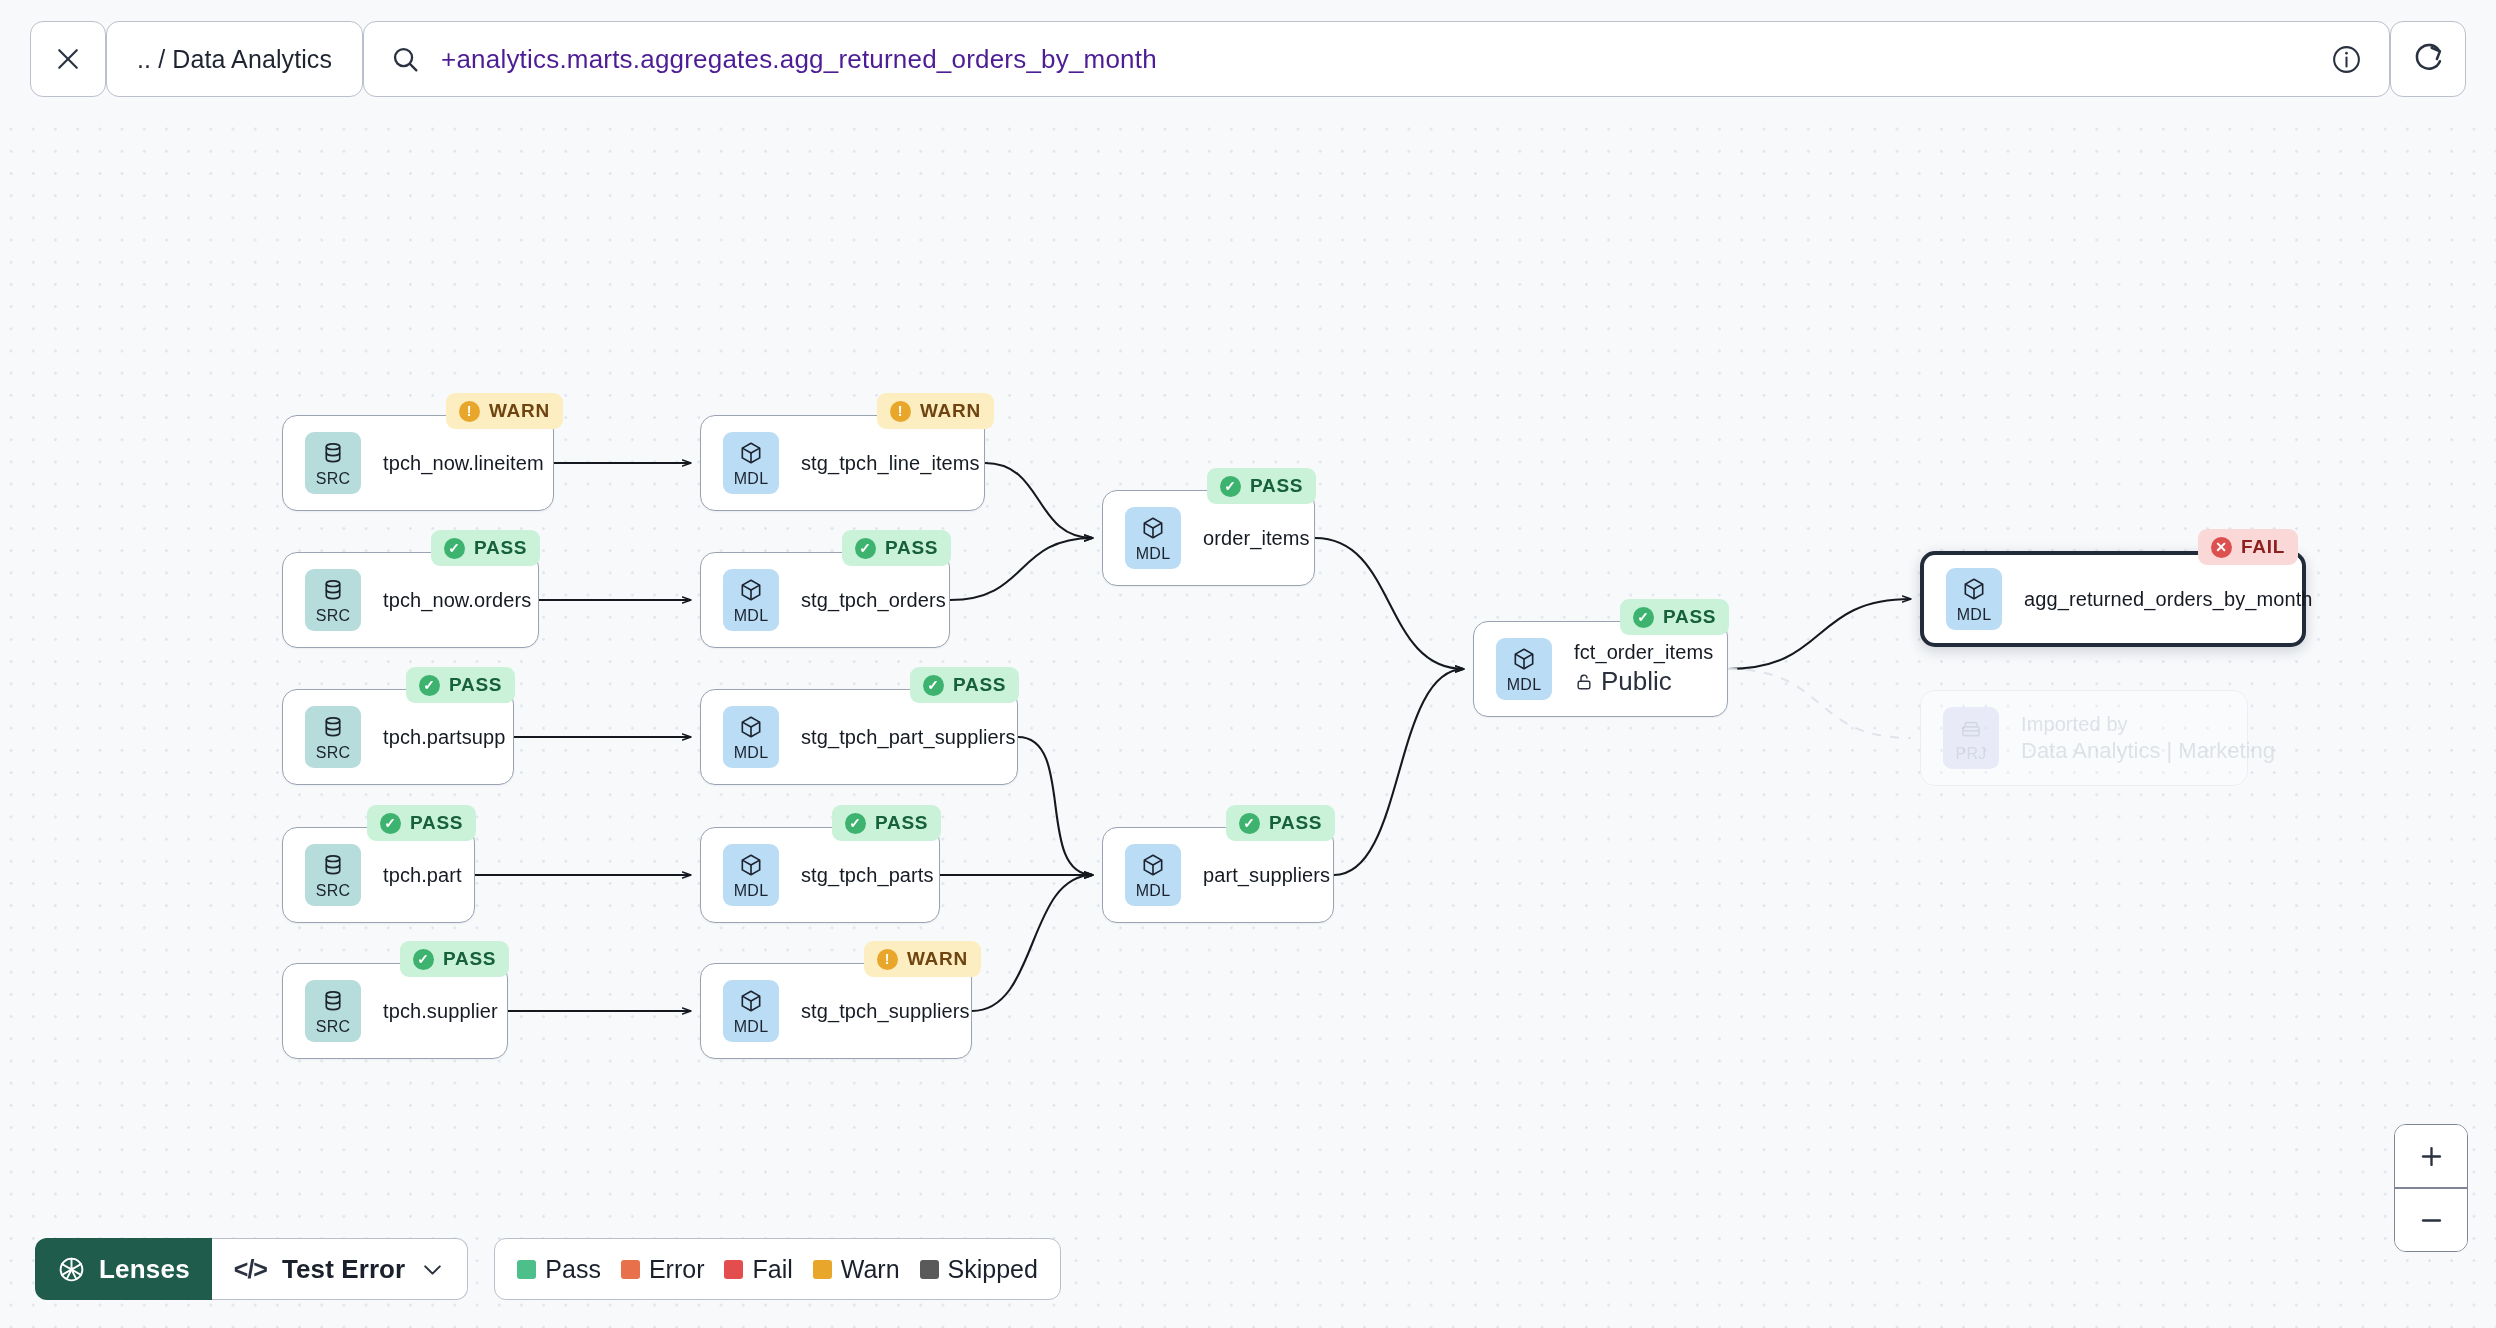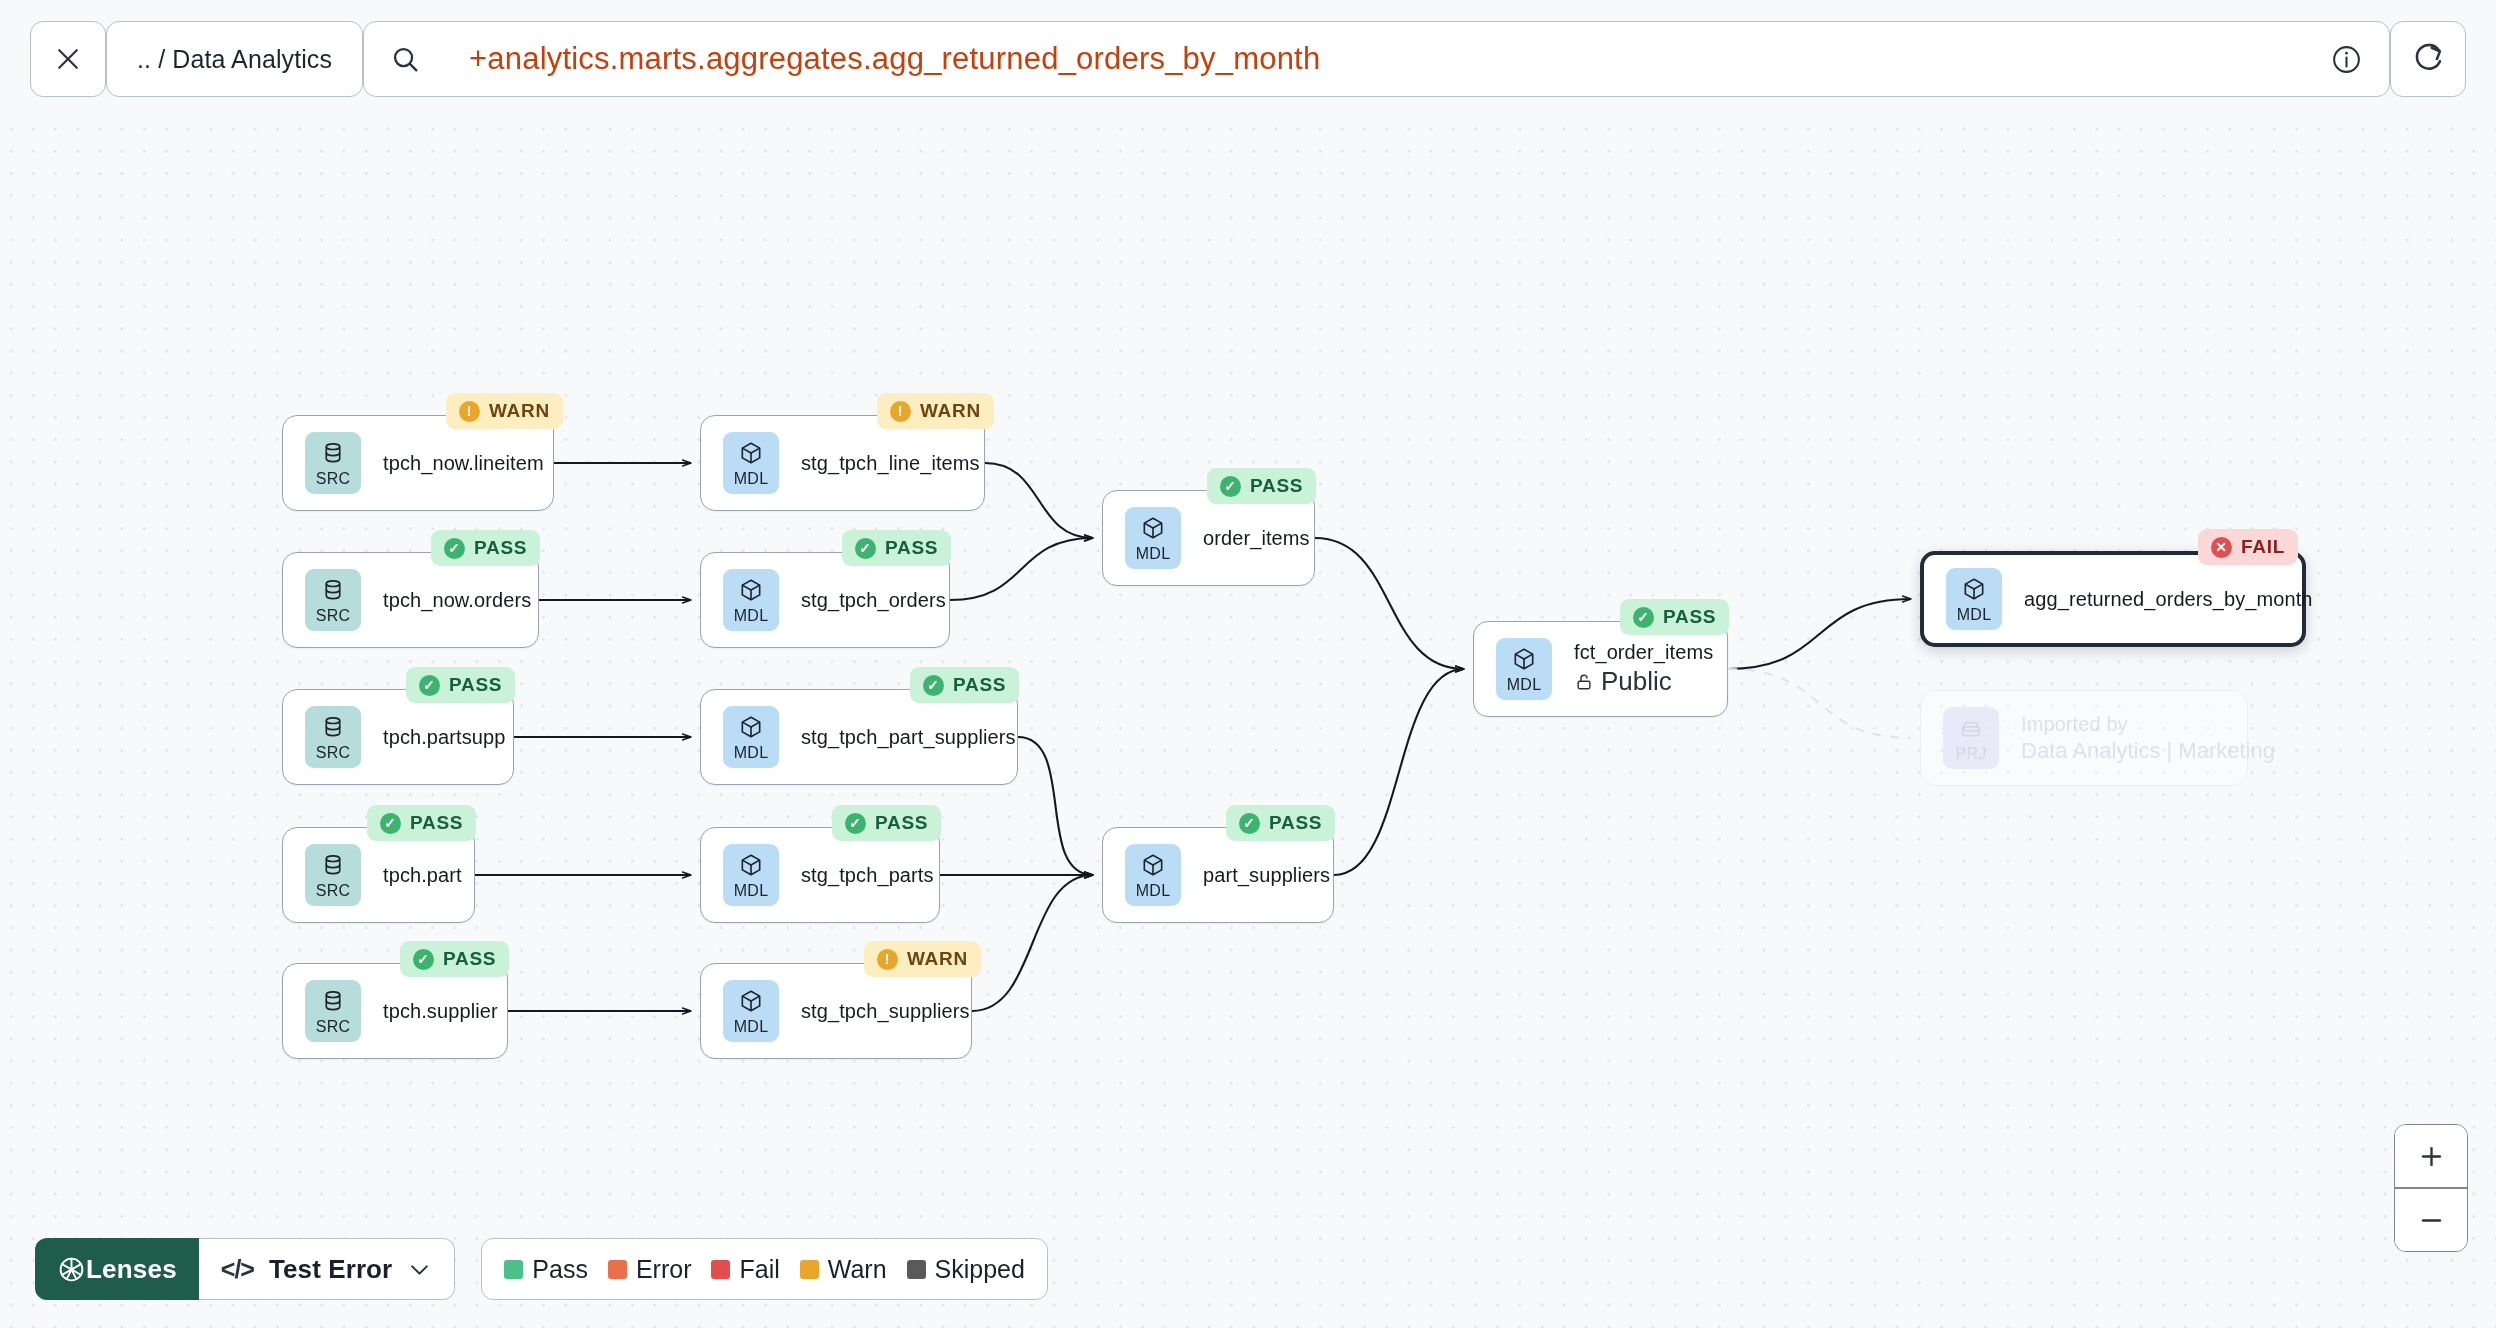--- a/index.html
+++ b/index.html
@@ -62,27 +62,26 @@
     display: flex;
     align-items: center;
     padding: 0 26px;
     gap: 20px;
     cursor: text;
     min-width: 0;
   }
 
   .tb-search-value {
     flex: 1;
-    font-size: 31px;
-    color: #c2410c;
+    font-size: 26px;
+    color: #4c1d95;
     white-space: nowrap;
     overflow: hidden;
     text-overflow: ellipsis;
     letter-spacing: .2px;
-    margin-left: 28px;
   }
 
   .tb-refresh { width: 76px; }
 
   .icon-svg { display: block; }
 
   
   .canvas {
     position: absolute;
     left: 0; top: 118px;
@@ -227,20 +226,21 @@
     height: 62px;
     border-radius: 12px;
   }
 
   .lenses-btn {
     background: #1f5c4c;
     color: #ffffff;
     border-radius: 12px 0 0 12px;
     display: flex;
     align-items: center;
+    gap: 13px;
     padding: 0 22px;
     font-size: 26px;
     font-weight: 700;
     cursor: pointer;
     letter-spacing: .2px;
   }
 
   .teststatus-btn {
     background: #ffffff;
     border: 1.6px solid #b9c0cc;

